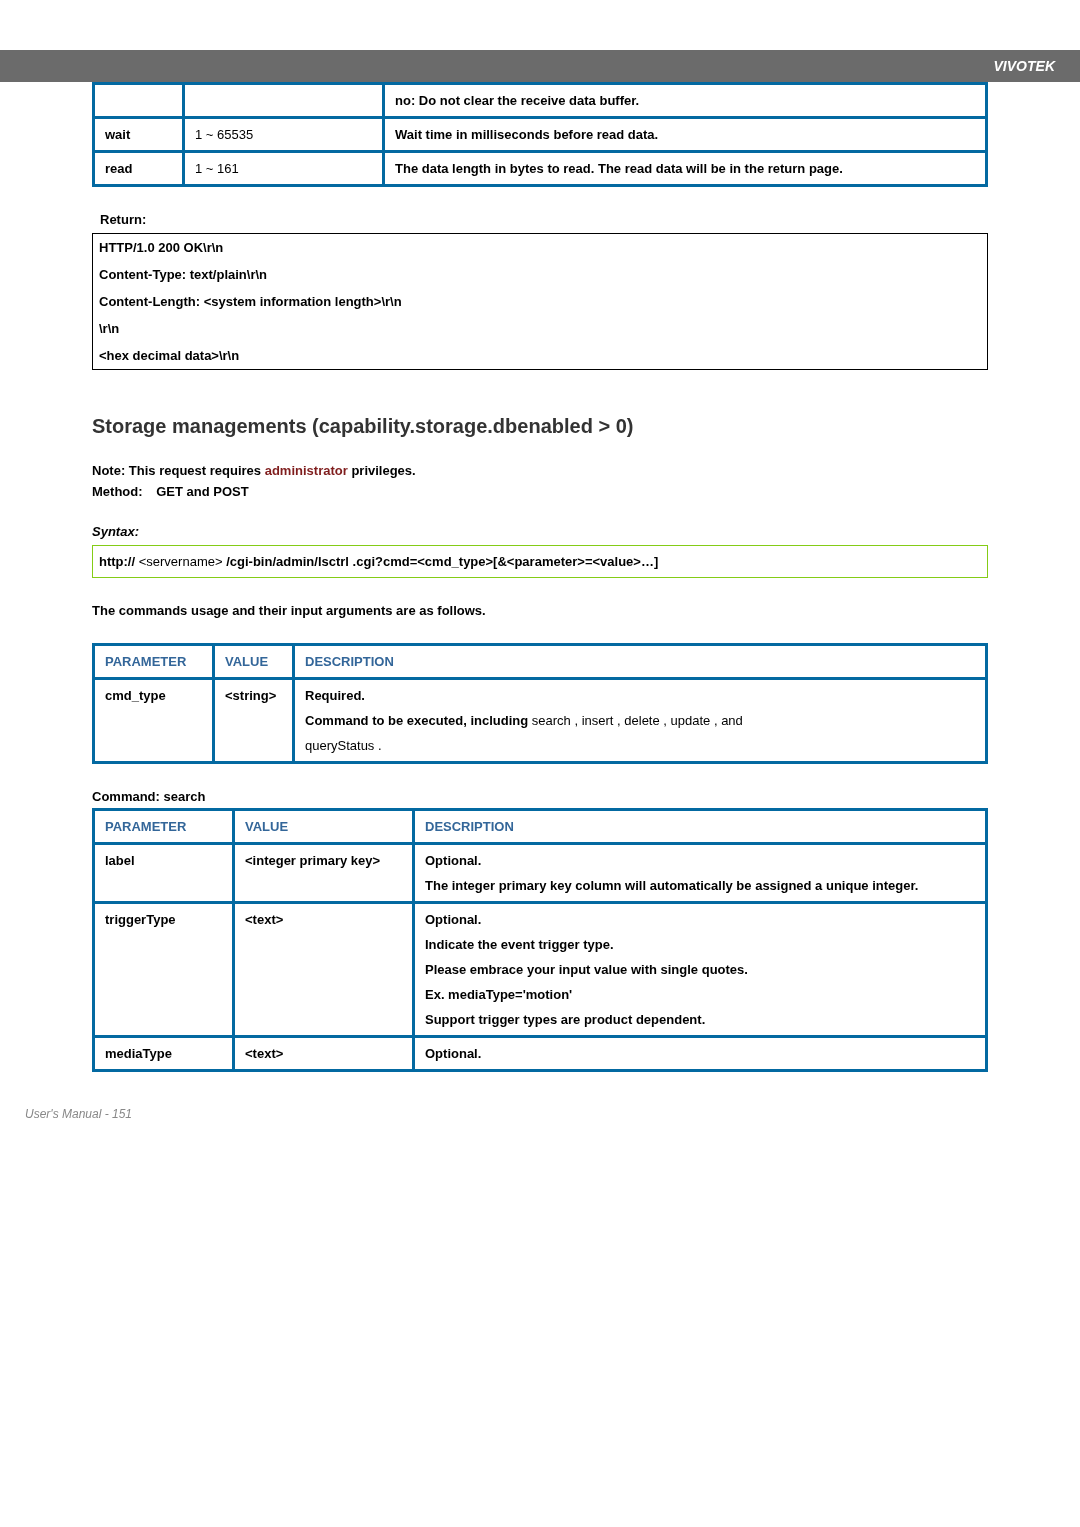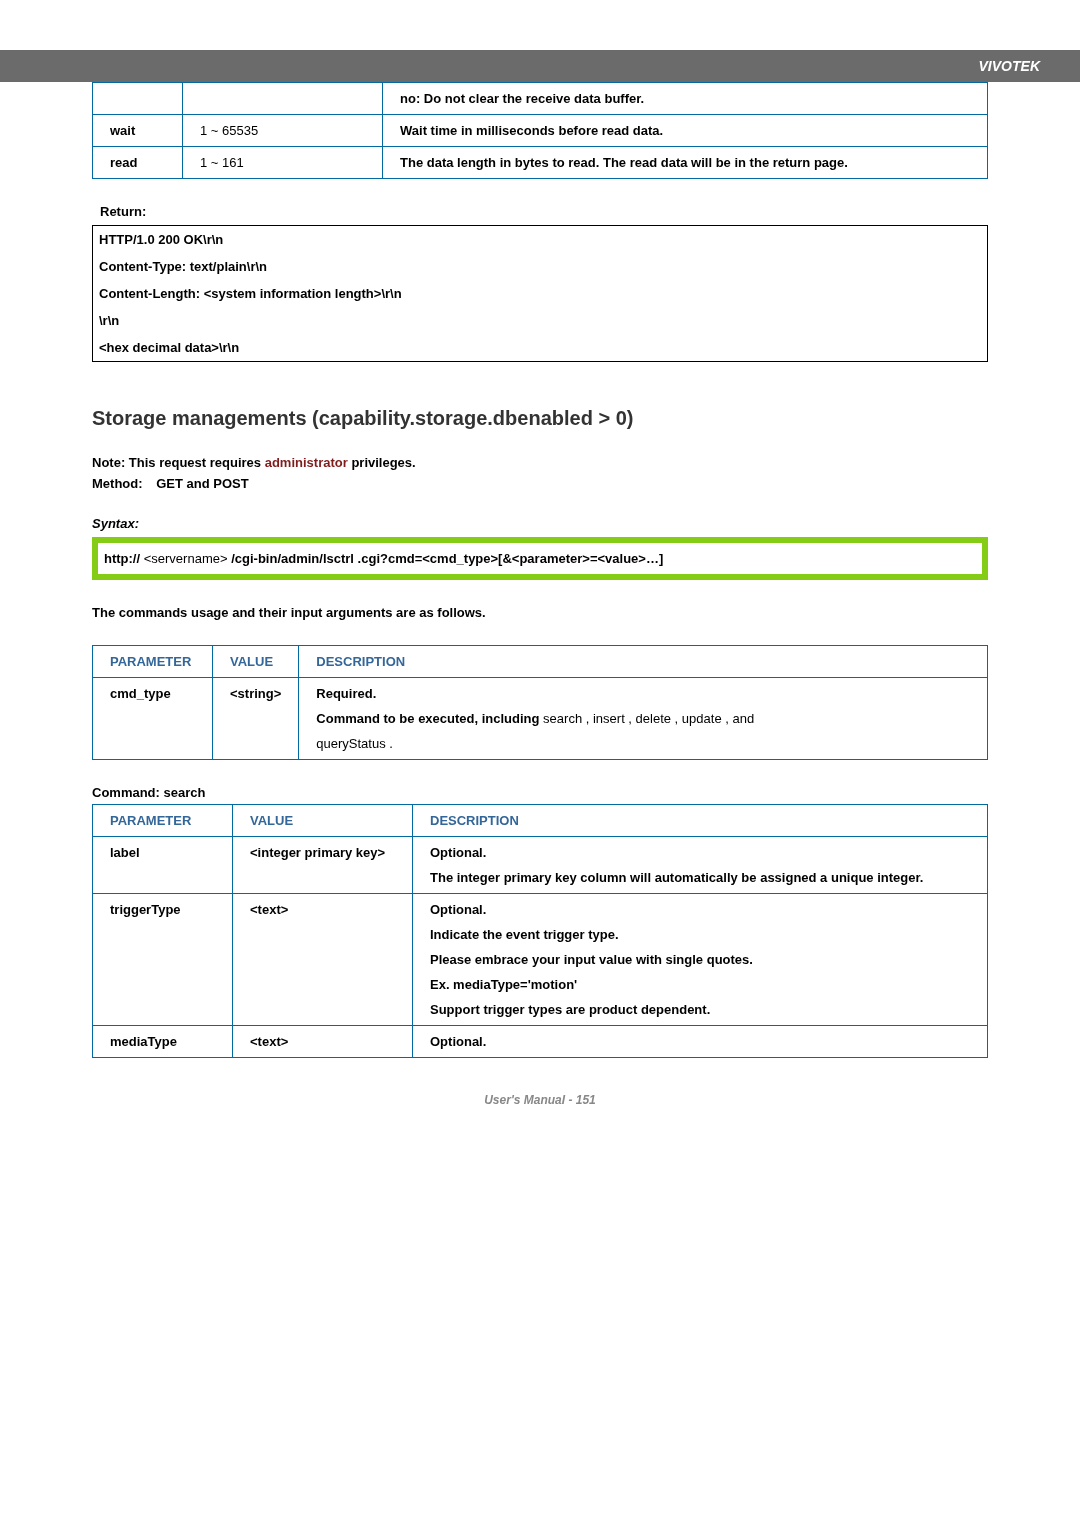--- a/index.html
+++ b/index.html
@@ -1,28 +1,28 @@
 <!DOCTYPE html>
 <html><head>
   <meta charset="utf-8">
   <style>
     * { margin: 0; padding: 0; box-sizing: border-box; }
     body { font-family: Arial, sans-serif; font-size: 13px; color: #000; background: #fff; width: 1080px; }
-    .header-bar { background: #6b6b6b; color: #fff; padding: 8px 40px; text-align: right; font-style: italic; font-weight: bold; font-size: 14px; margin-top: 50px; }
+    .header-bar { background: #6b6b6b; color: #fff; padding: 8px 25px; text-align: right; font-style: italic; font-weight: bold; font-size: 14px; margin-top: 50px; }
     .content { padding: 0 92px 20px 92px; }
     table { border-collapse: collapse; width: 100%; }
-    table.bordered td, table.bordered th { border: 1px solid #0369a1; padding: 8px 17px; vertical-align: top; text-align: left; }
+    table.bordered td, table.bordered th { border: 3px solid #0369a1; padding: 8px 10px; vertical-align: top; text-align: left; }
     .bold { font-weight: bold; }
     .subsection { margin-top: 25px; }
     .return-box { border: 1px solid #000; padding: 0; }
     .return-box p { padding: 6px 6px; font-weight: bold; }
     .param-header { color: #336699; font-weight: bold; background: #fff; }
     .admin-red { color: #7f1d1d; font-weight: bold; }
-    .syntax-box { border: 6px solid #84cc16; padding: 8px 6px; }
-    .footer { color: #888; text-align: center; padding: 15px 25px; font-size: 12px; font-style: italic; font-weight: bold; }
+    .syntax-box { border: 1px solid #84cc16; padding: 8px 6px; }
+    .footer { color: #888; text-align: left; padding: 15px 25px; font-size: 12px; font-style: italic; }
     .section-marker { font-size: 20px; color: #333; margin-top: 45px; margin-bottom: 10px; font-weight: bold; }
     .note-line { margin-bottom: 6px; }
   </style>
 </head>
 <body>
 
 <div class="header-bar">
   <span>VIVOTEK</span>
 </div>
 

